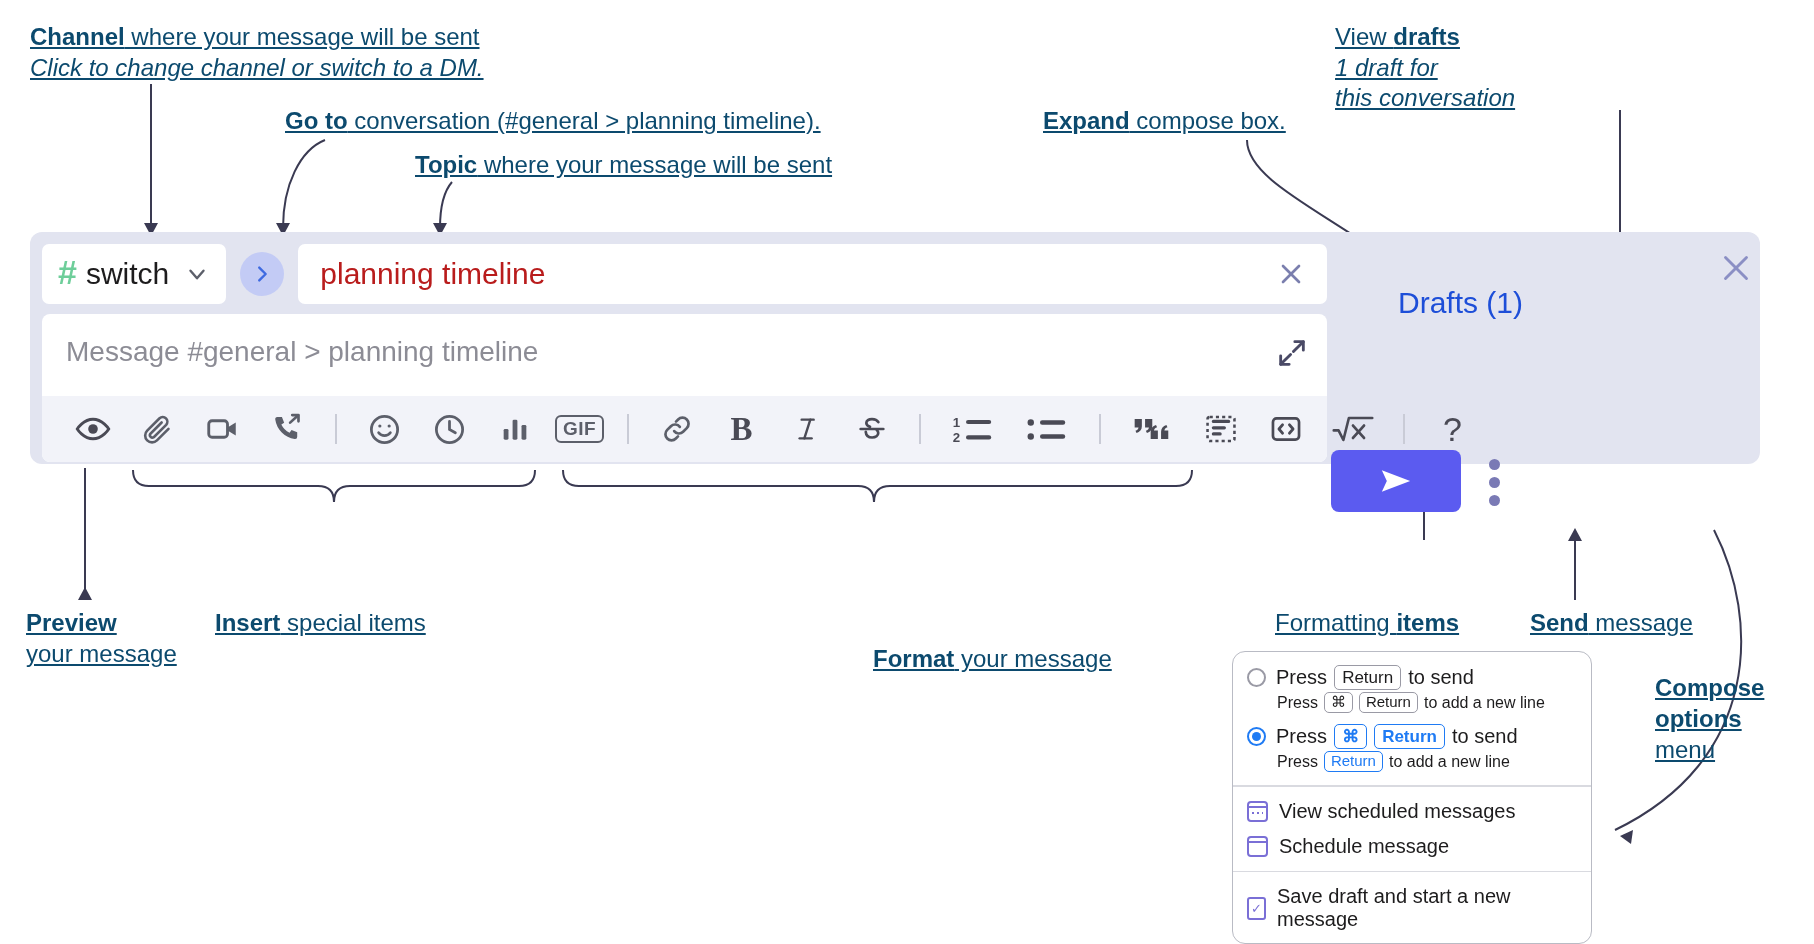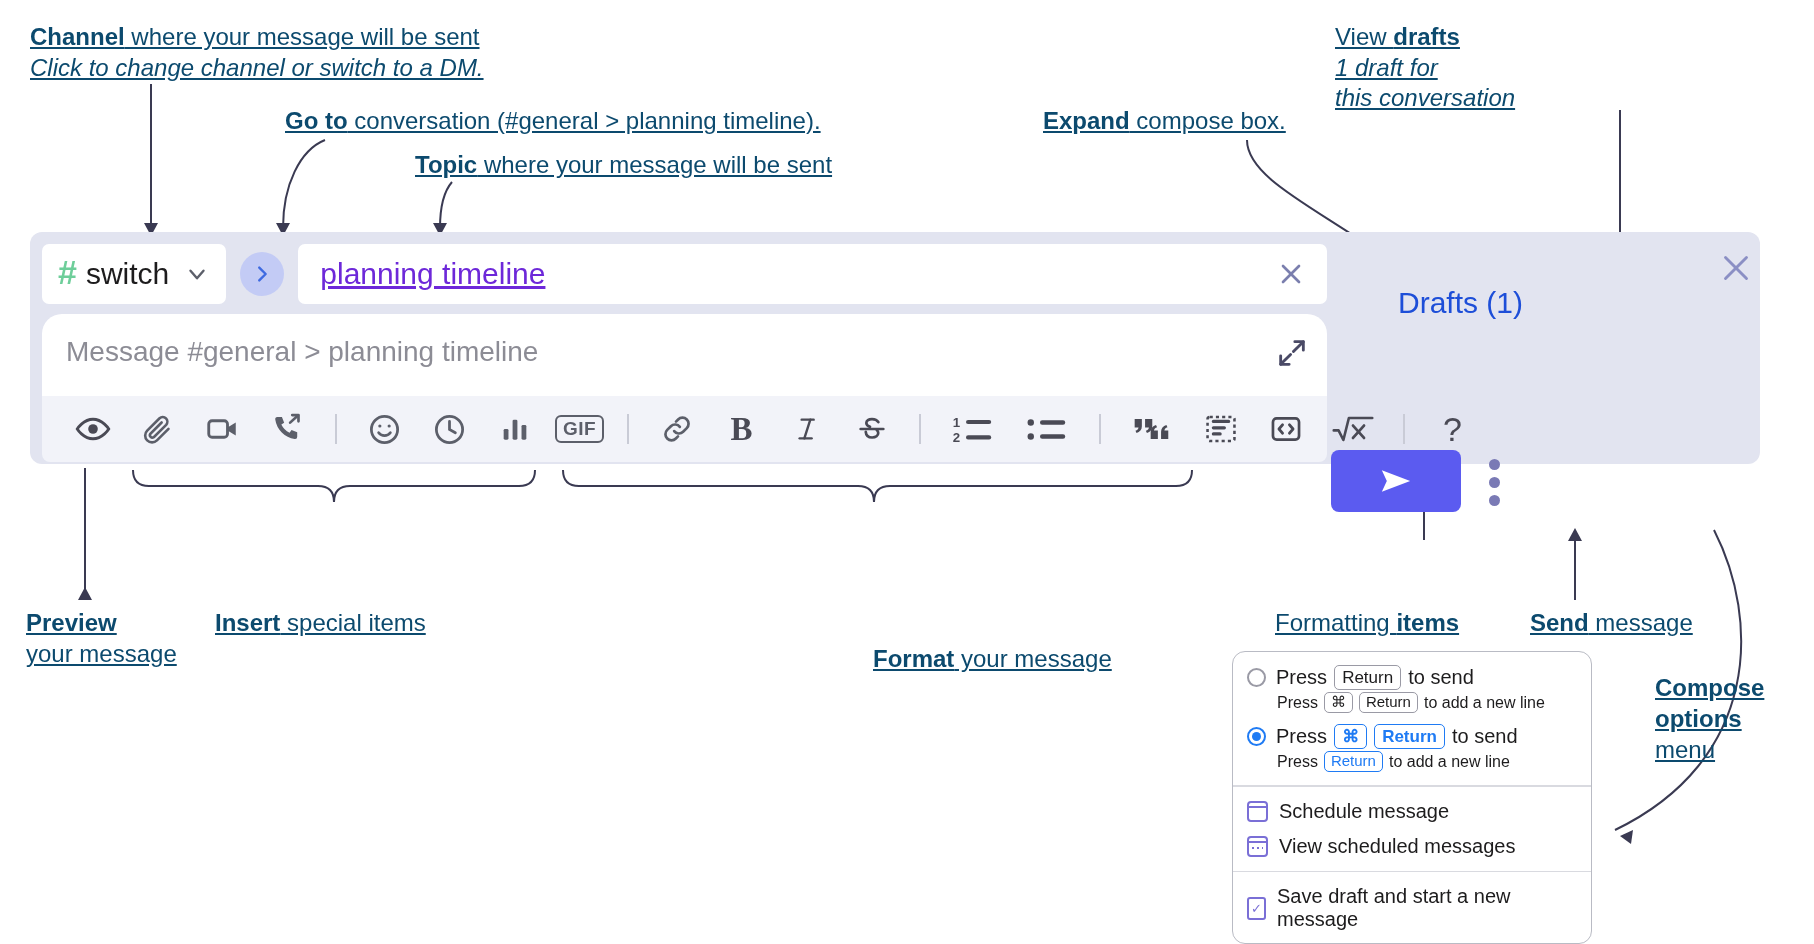--- a/index.html
+++ b/index.html
@@ -34,25 +34,25 @@
   #chev{margin-left:6px;display:flex;align-items:center;}
   #goto-btn{
     width:44px;height:44px;border-radius:50%;background:#c3cbf5;
     display:flex;align-items:center;justify-content:center;
     margin:0 14px;flex:none;
   }
   #topic-field{
     flex:1;height:60px;background:#fff;border-radius:7px;
     display:flex;align-items:center;padding:0 16px 0 22px;box-sizing:border-box;
   }
-  #topic-value{font-size:30px;color:#6d28d9;flex:1;text-decoration:underline;}
+  #topic-value{font-size:30px;color:#b91c1c;flex:1;}
   #topic-clear{width:40px;height:40px;display:flex;align-items:center;justify-content:center;}
 
   #message-box{
-    margin-top:8px;background:#fff;border-radius:20px;
+    margin-top:8px;background:#fff;border-radius:8px;
     position:relative;height:148px;box-sizing:border-box;
     display:flex;flex-direction:column;
   }
   #msg-placeholder{
     font-size:28px;color:#8c8c95;padding:22px 0 0 24px;
   }
   #expand-btn{position:absolute;right:18px;top:22px;width:34px;height:34px;}
 
   #toolbar{
     position:absolute;left:0;right:0;bottom:0;height:66px;
@@ -452,27 +452,27 @@
   </div>
   <div class="opt-sub">
     <span>Press</span>
     <span class="key sm blue">Return</span>
     <span>to add a new line</span>
   </div>
 
   <div class="menu-div"></div>
 
   <div class="menu-item">
+    <span class="cal grid"></span>
+    <span>View scheduled messages</span>
+  </div>
+
+  <div class="menu-item">
     <span class="cal"></span>
     <span>Schedule message</span>
-  </div>
-
-  <div class="menu-item">
-    <span class="cal grid"></span>
-    <span>View scheduled messages</span>
   </div>
 
   <div class="menu-div"></div>
 
   <div class="menu-item">
     <span class="docchk">✓</span>
     <span>Save draft and start a new message</span>
   </div>
 
 </div>

